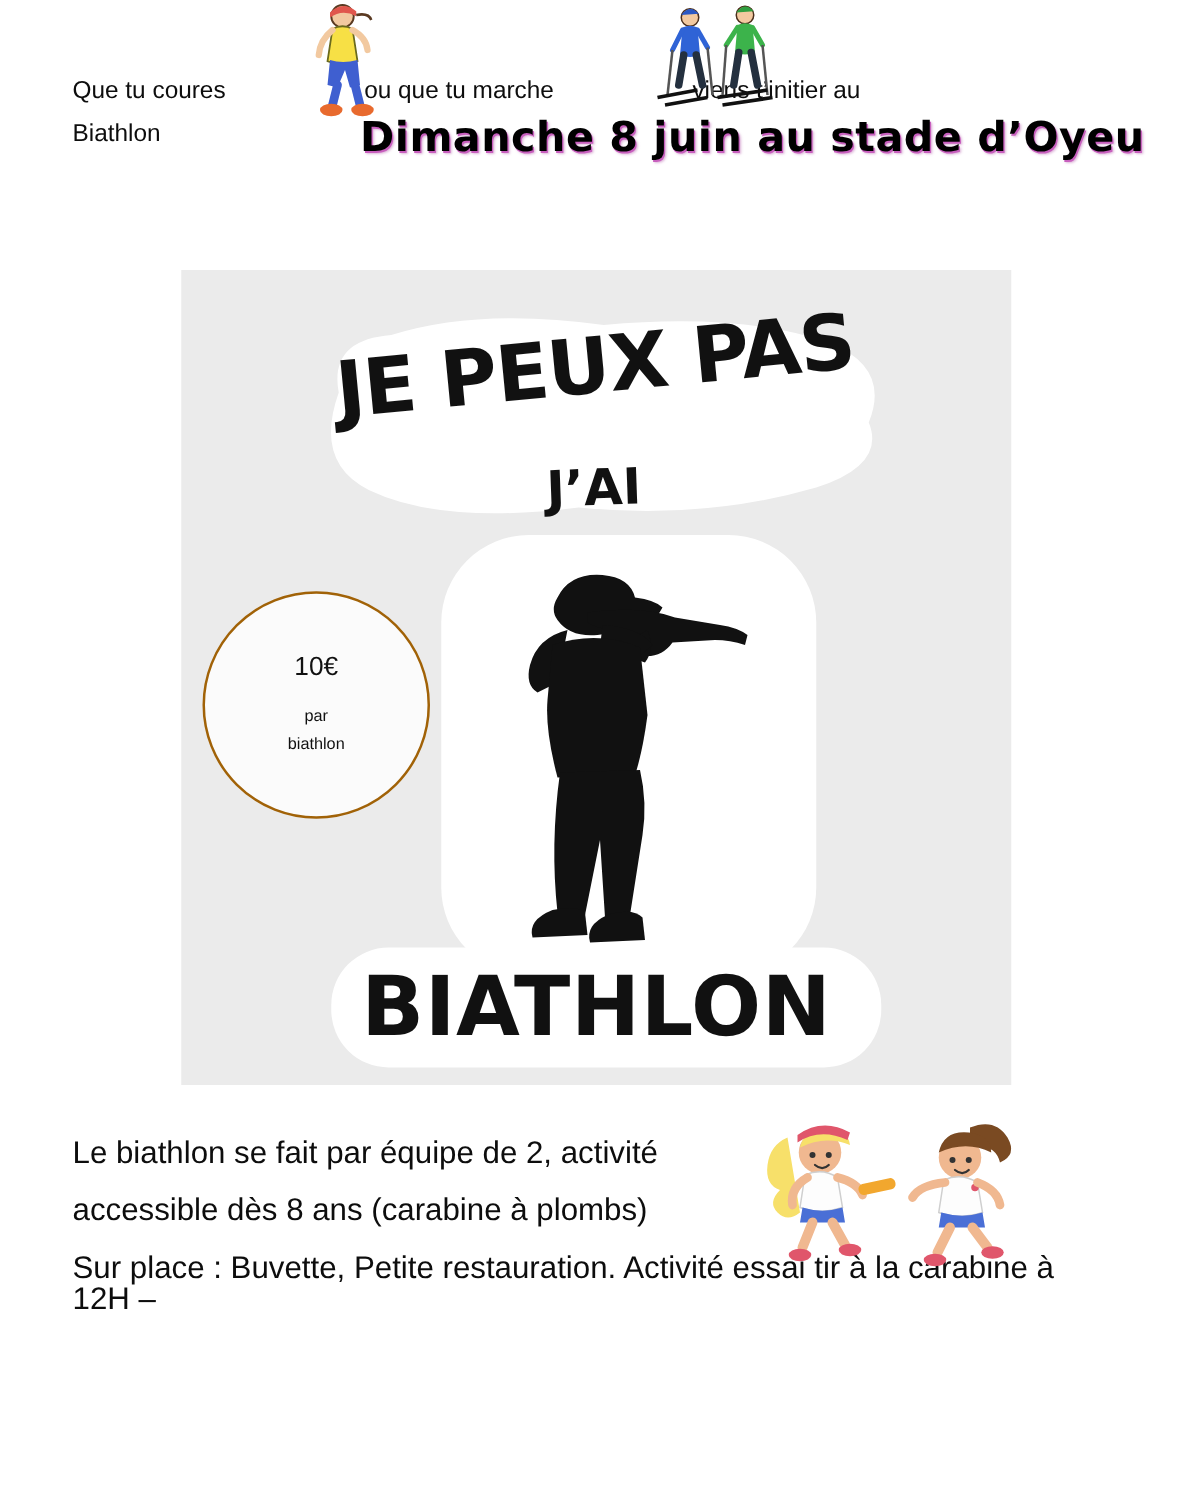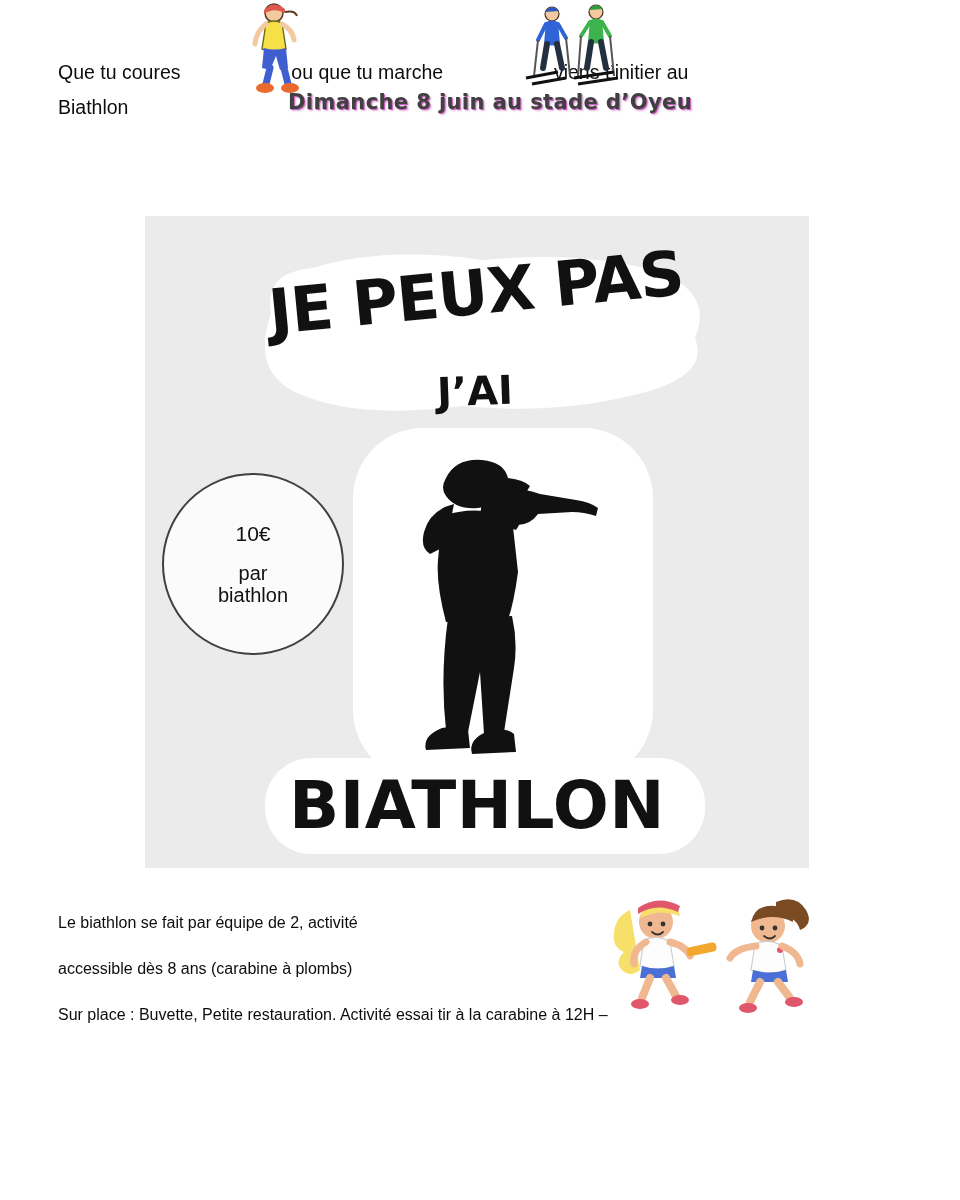--- a/index.html
+++ b/index.html
@@ -39,24 +39,24 @@
     top: 94px;
     left: 58px;
     font-size: 19.5px;
     line-height: 26px;
   }
   .date-text {
     position: absolute;
     top: 90px;
     left: 288px;
     font-family: "DejaVu Sans", sans-serif;
-    font-size: 21px;
+    font-size: 33px;
     font-weight: 700;
     letter-spacing: 0.4px;
-    color: #404040;
+    color: #000000;
     text-shadow: 1px 1px 0 #c85fbe, 2px 2px 2px rgba(180,90,170,.45);
     white-space: nowrap;
   }
   .subdate-text {
     position: absolute;
     top: 148px;
     left: 305px;
     font-family: "DejaVu Sans", sans-serif;
     font-size: 21px;
     font-weight: 700;
@@ -162,51 +162,51 @@
     border-radius: 70px;
   }
 
   
   .price-circle {
     position: absolute;
     top: 473px;
     left: 162px;
     width: 178px;
     height: 178px;
-    border: 2px solid #404040;
+    border: 2px solid #a16207;
     border-radius: 50%;
     background: #fbfbfb;
     display: flex;
     flex-direction: column;
     align-items: center;
     justify-content: center;
     z-index: 5;
   }
   .price-amount {
     font-size: 21px;
     color: #111;
     margin-bottom: 16px;
   }
   .price-unit {
-    font-size: 20px;
+    font-size: 13px;
     line-height: 22px;
     text-align: center;
     color: #111;
   }
 
   
   .body-text {
     position: absolute;
     top: 910px;
     left: 58px;
     width: 790px;
   }
   .body-text p {
     margin: 0 0 21px 0;
-    font-size: 16px;
+    font-size: 25px;
     line-height: 25px;
   }
   .body-text p:last-child { margin-bottom: 4px; }
   .ital { font-style: italic; }
 
   .clip-relay {
     position: absolute;
     top: 888px;
     left: 600px;
     width: 230px;

